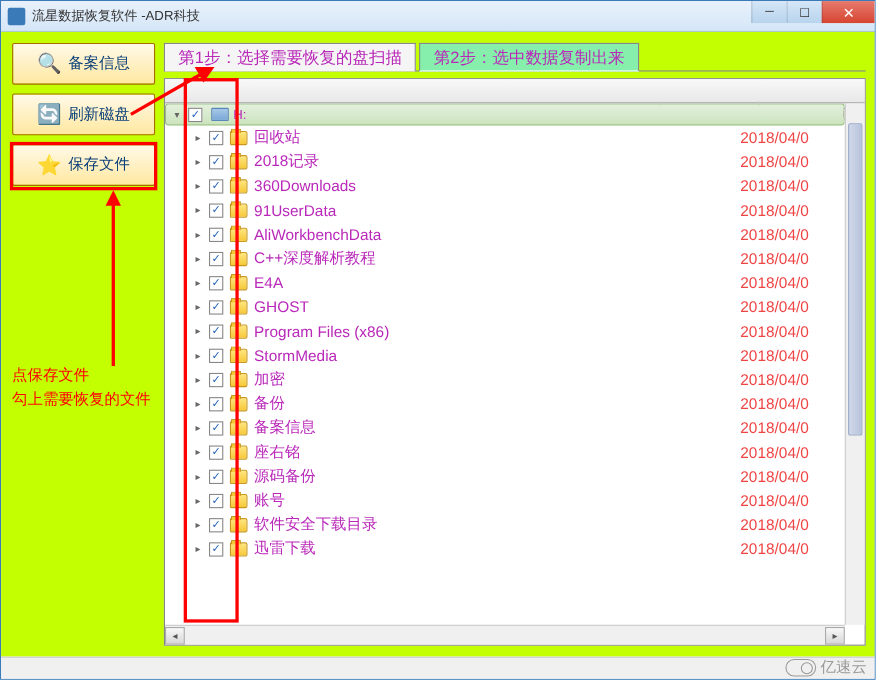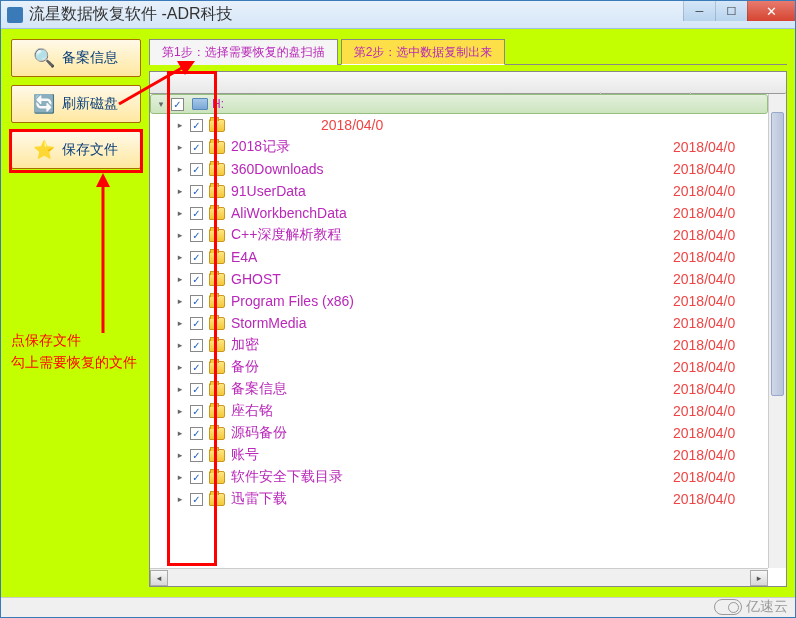--- a/index.html
+++ b/index.html
@@ -2,39 +2,39 @@
 <html><head>
   <meta charset="utf-8">
   <style>
     * { box-sizing: border-box; margin: 0; padding: 0; }
     body { font-family: "Microsoft YaHei", sans-serif; background: #fff; width: 796px; height: 618px; overflow: hidden; }
     
     .window { width: 796px; height: 618px; border: 1px solid #3a7ab8; background: #fff; position: relative; }
     
     .titlebar { height: 28px; background: linear-gradient(#e8f1fb, #d5e6f7); border-bottom: 1px solid #a0c0e0; display: flex; align-items: center; padding-left: 6px; position: relative; }
     .titlebar .app-icon { width: 16px; height: 16px; background: #3a7ab8; border-radius: 2px; margin-right: 6px; }
-    .titlebar .title { font-size: 16px; color: #333; }
+    .titlebar .title { font-size: 12px; color: #333; }
     .titlebar .controls { position: absolute; right: 0; top: 0; display: flex; }
     .titlebar .controls div { width: 32px; height: 20px; display: flex; align-items: center; justify-content: center; font-size: 11px; color: #333; border-left: 1px solid rgba(0,0,0,0.15); }
     .titlebar .controls .min, .titlebar .controls .max { background: linear-gradient(#d5e6f7, #b8d4ee); }
     .titlebar .controls .close { background: linear-gradient(#e77a6e, #d64531); color: #fff; width: 48px; font-size: 13px; }
     
     .content { position: absolute; top: 28px; left: 0; right: 0; bottom: 20px; background: #c3ff00; padding: 10px 8px; }
     
     .sidebar { position: absolute; left: 10px; top: 10px; width: 130px; }
     .side-btn { height: 38px; border: 1px solid #a86b00; background: linear-gradient(#fff9e8, #ffe8a0); margin-bottom: 8px; display: flex; align-items: center; justify-content: center; font-size: 14px; color: #0a3f7a; cursor: pointer; border-radius: 2px; }
     .side-btn .icon-wrap { width: 22px; height: 22px; margin-right: 6px; display: flex; align-items: center; justify-content: center; font-size: 18px; }
     
     .annotation { position: absolute; left: 10px; top: 300px; color: #ff0000; font-size: 14px; line-height: 22px; }
     
     .main-panel { position: absolute; left: 148px; top: 10px; right: 8px; bottom: 10px; }
     
     .tabs { height: 26px; display: flex; border-bottom: 1px solid #888; }
-    .tab { height: 26px; padding: 0 12px; border: 1px solid #888; border-bottom: none; background: #f5f5f5; font-size: 12px; color: #b928b9; display: flex; align-items: center; margin-right: 3px; cursor: pointer; }
-    .tab.active { background: #fde047; border-bottom: 1px solid #fff; margin-bottom: -1px; }
+    .tab { height: 26px; padding: 0 12px; border: 1px solid #888; border-bottom: none; background: #f5f5f5; font-size: 15px; color: #b928b9; display: flex; align-items: center; margin-right: 3px; cursor: pointer; }
+    .tab.active { background: #86efac; border-bottom: 1px solid #fff; margin-bottom: -1px; }
     
     .file-panel { position: absolute; top: 32px; left: 0; right: 0; bottom: 0; background: #fff; border: 1px solid #888; }
     
     .columns { height: 22px; border-bottom: 1px solid #999; background: linear-gradient(#f8f8f8, #e8e8e8); display: flex; font-size: 12px; color: #b928b9; }
     .col { border-right: 1px solid #ccc; padding: 3px 8px; margin-top: 20px; }
     .col-name { flex: 1; }
     .col-size { width: 90px; }
     .col-date { width: 95px; }
     
     .tree-area { position: absolute; top: 22px; left: 0; right: 18px; bottom: 18px; overflow: hidden; }
@@ -121,20 +121,21 @@
             <span class="expand-icon">▾</span>
             <span class="checkbox">✓</span>
             <span class="drive-icon"></span>
             <span class="drive-label">H:</span>
           </div>
           <div id="folder-list">
               <div class="folder-row">
                 <span class="expand-icon">▸</span>
                 <span class="checkbox">✓</span>
                 <span class="folder-icon"></span>
+                <span class="folder-name">回收站</span>
                 <span class="folder-size"></span>
                 <span class="folder-date">2018/04/0</span>
               </div>
               <div class="folder-row">
                 <span class="expand-icon">▸</span>
                 <span class="checkbox">✓</span>
                 <span class="folder-icon"></span>
                 <span class="folder-name">2018记录</span>
                 <span class="folder-size"></span>
                 <span class="folder-date">2018/04/0</span>

